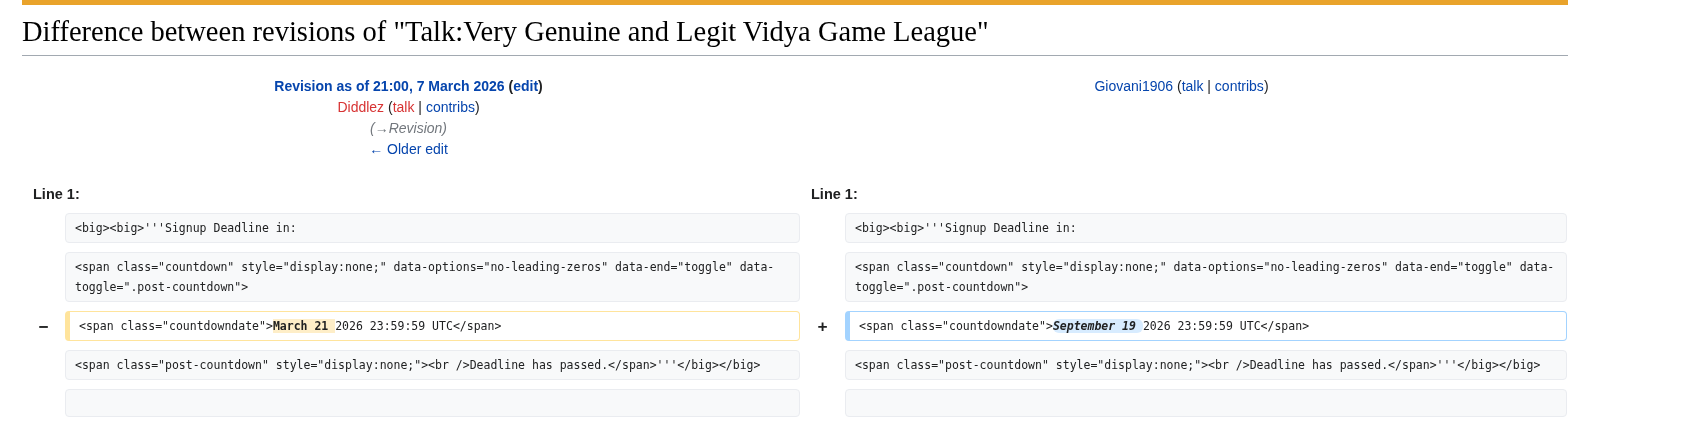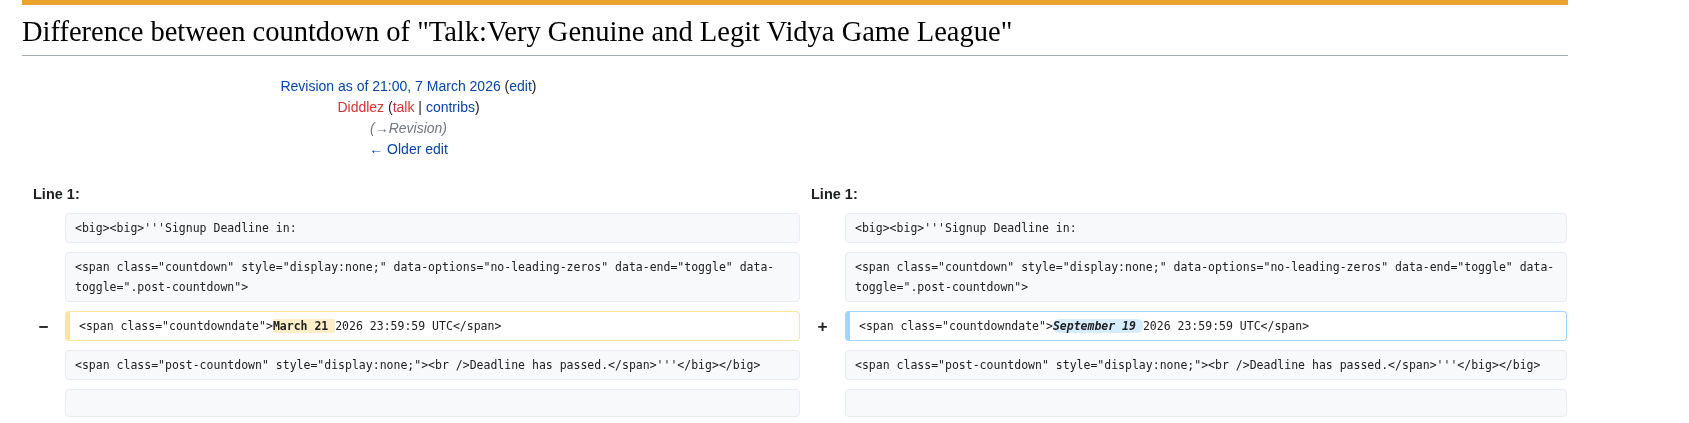--- a/index.html
+++ b/index.html
@@ -25,21 +25,21 @@
     border-bottom: 1px solid #a2a9b1;
     letter-spacing: 0;
   }
 
   .rev-headers { display: flex; margin-top: 20px; }
   .rev-col { width: 50%; text-align: center; font-size: 14px; line-height: 21px; }
   .rev-line { min-height: 21px; }
   a { text-decoration: none; cursor: pointer; }
   .blue { color: var(--link-blue, #0645ad); }
   .red  { color: var(--link-red, #d73333); }
-  .b { font-weight: normal; }
+  .b { font-weight: bold; }
   .autocomment { color: var(--autocomment-gray, #72777d); font-style: italic; }
   .comment { font-style: italic; }
   .minor-flag { font-weight: bold; text-decoration: underline dotted; text-underline-offset: 2px; }
 
   .diff-table {
     display: grid;
     grid-template-columns: 43px 735px 45px 722px;
     row-gap: 9px;
     margin-top: 26px;
     align-items: start;
@@ -77,40 +77,43 @@
   .diff-added   .diffchange { background: var(--added-highlight, #d8ecff); font-weight: bold; border-radius: 6px; font-style: italic; }
   .empty-box { min-height: 28px; }
 </style>
 </head>
 <body>
 
 <div class="content">
 
   <div class="accent-bar"></div>
 
-  <h1 class="page-title">Difference between countdown of "Talk:Very Genuine and Legit Vidya Game League"</h1>
+  <h1 class="page-title">Difference between revisions of "Talk:Very Genuine and Legit Vidya Game League"</h1>
 
   <div class="rev-headers">
 
     <div class="rev-col">
       <div class="rev-line b">
         <a class="blue">Revision as of 21:00, 7 March 2026</a><span> </span><span>(</span><a class="blue">edit</a><span>)</span>
       </div>
       <div class="rev-line">
         <a class="red">Diddlez</a><span> </span><span>(</span><a class="red">talk</a><span> </span><span>|</span><span> </span><a class="blue">contribs</a><span>)</span>
       </div>
       <div class="rev-line">
         <span class="autocomment">(→Revision)</span>
       </div>
       <div class="rev-line">
         <a class="blue">← Older edit</a>
       </div>
     </div>
 
     <div class="rev-col">
+      <div class="rev-line">
+        <a class="blue">Giovani1906</a><span> </span><span>(</span><a class="blue">talk</a><span> </span><span>|</span><span> </span><a class="blue">contribs</a><span>)</span>
+      </div>
     </div>
 
   </div>
 
   <div class="diff-table">
 
     <div class="diff-lineno">Line 1:</div>
     <div class="diff-lineno">Line 1:</div>
 
     <div class="diff-marker"></div>

